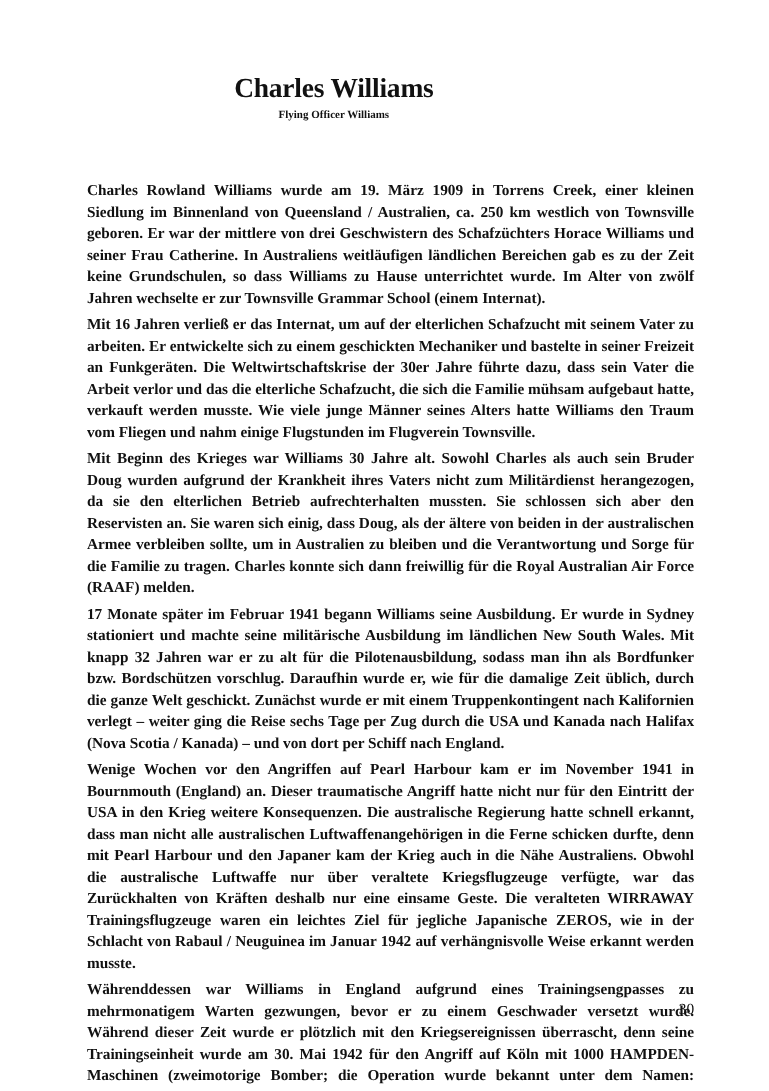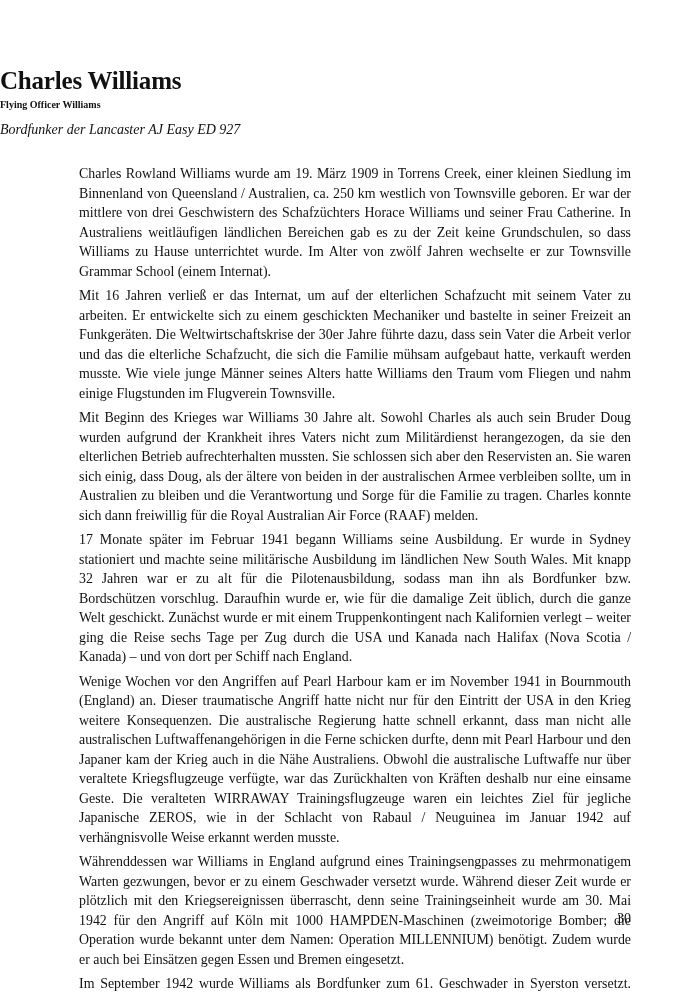--- a/index.html
+++ b/index.html
@@ -1,33 +1,32 @@
 <!DOCTYPE html>
 <html><head>
 <meta charset="utf-8">
 <style>
   html, body { margin: 0; padding: 0; background: #ffffff; }
   body { width: 699px; height: 992px; position: relative; overflow: hidden;
          font-family: "Liberation Serif", "DejaVu Serif", serif; color: #111; }
-  .header { position: absolute; top: 66px; left: 0; width: 607px; }
+  .header { position: absolute; top: 66px; left: 0; width: 607px; text-align: center; }
   .title { font-size: 25px; font-weight: bold; line-height: 30px; margin: 0; letter-spacing: -0.2px; }
   .subtitle { font-size: 10px; font-weight: bold; line-height: 17px; margin: 0; }
   .role { font-size: 14px; font-style: italic; line-height: 18px; margin-top: 8px; }
   .body { position: absolute; top: 164px; left: 79px; width: 552px; }
-  .body p { margin: 0 0 5px 0; font-size: 13.9px; line-height: 19.5px; text-align: justify; hyphens: none; }
+  .body p { margin: 0 0 5px 0; font-size: 13.9px; line-height: 19.5px; text-align: justify; hyphens: none; font-weight: bold; }
   .page-number { position: absolute; top: 910px; left: 600px; width: 31px; text-align: right;
                  font-size: 14px; line-height: 18px; }
 </style>
 </head>
 <body>
 
 <div class="header">
   <h1 class="title">Charles Williams</h1>
   <div class="subtitle">Flying Officer Williams</div>
-  <div class="role">Bordfunker der Lancaster AJ Easy ED 927</div>
 </div>
 
 <div class="body">
   <p>Charles Rowland Williams wurde am 19. März 1909 in Torrens Creek, einer kleinen Siedlung im Binnenland von Queensland / Australien, ca. 250 km westlich von Townsville geboren. Er war der mittlere von drei Geschwistern des Schafzüchters Horace Williams und seiner Frau Catherine. In Australiens weitläufigen ländlichen Bereichen gab es zu der Zeit keine Grundschulen, so dass Williams zu Hause unterrichtet wurde. Im Alter von zwölf Jahren wechselte er zur Townsville Grammar School (einem Internat).</p>
   <p>Mit 16 Jahren verließ er das Internat, um auf der elterlichen Schafzucht mit seinem Vater zu arbeiten. Er entwickelte sich zu einem geschickten Mechaniker und bastelte in seiner Freizeit an Funkgeräten. Die Weltwirtschaftskrise der 30er Jahre führte dazu, dass sein Vater die Arbeit verlor und das die elterliche Schafzucht, die sich die Familie mühsam aufgebaut hatte, verkauft werden musste. Wie viele junge Männer seines Alters hatte Williams den Traum vom Fliegen und nahm einige Flugstunden im Flugverein Townsville.</p>
   <p>Mit Beginn des Krieges war Williams 30 Jahre alt. Sowohl Charles als auch sein Bruder Doug wurden aufgrund der Krankheit ihres Vaters nicht zum Militärdienst herangezogen, da sie den elterlichen Betrieb aufrechterhalten mussten. Sie schlossen sich aber den Reservisten an. Sie waren sich einig, dass Doug, als der ältere von beiden in der australischen Armee verbleiben sollte, um in Australien zu bleiben und die Verantwortung und Sorge für die Familie zu tragen. Charles konnte sich dann freiwillig für die Royal Australian Air Force (RAAF) melden.</p>
   <p>17 Monate später im Februar 1941 begann Williams seine Ausbildung. Er wurde in Sydney stationiert und machte seine militärische Ausbildung im ländlichen New South Wales. Mit knapp 32 Jahren war er zu alt für die Pilotenausbildung, sodass man ihn als Bordfunker bzw. Bordschützen vorschlug. Daraufhin wurde er, wie für die damalige Zeit üblich, durch die ganze Welt geschickt. Zunächst wurde er mit einem Truppenkontingent nach Kalifornien verlegt – weiter ging die Reise sechs Tage per Zug durch die USA und Kanada nach Halifax (Nova Scotia / Kanada) – und von dort per Schiff nach England.</p>
   <p>Wenige Wochen vor den Angriffen auf Pearl Harbour kam er im November 1941 in Bournmouth (England) an. Dieser traumatische Angriff hatte nicht nur für den Eintritt der USA in den Krieg weitere Konsequenzen. Die australische Regierung hatte schnell erkannt, dass man nicht alle australischen Luftwaffenangehörigen in die Ferne schicken durfte, denn mit Pearl Harbour und den Japaner kam der Krieg auch in die Nähe Australiens. Obwohl die australische Luftwaffe nur über veraltete Kriegsflugzeuge verfügte, war das Zurückhalten von Kräften deshalb nur eine einsame Geste. Die veralteten WIRRAWAY Trainingsflugzeuge waren ein leichtes Ziel für jegliche Japanische ZEROS, wie in der Schlacht von Rabaul / Neuguinea im Januar 1942 auf verhängnisvolle Weise erkannt werden musste.</p>
   <p>Währenddessen war Williams in England aufgrund eines Trainingsengpasses zu mehrmonatigem Warten gezwungen, bevor er zu einem Geschwader versetzt wurde. Während dieser Zeit wurde er plötzlich mit den Kriegsereignissen überrascht, denn seine Trainingseinheit wurde am 30. Mai 1942 für den Angriff auf Köln mit 1000 HAMPDEN-Maschinen (zweimotorige Bomber; die Operation wurde bekannt unter dem Namen: Operation MILLENNIUM) benötigt. Zudem wurde er auch bei Einsätzen gegen Essen und Bremen eingesetzt.</p>
   <p>Im September 1942 wurde Williams als Bordfunker zum 61. Geschwader in Syerston versetzt. Hier wurde er dem erfahrenen Piloten Flying Officer Brian Frow zugeteilt, der später den Krieg überleben sollte und bis zum Rang des Air Commodore aufstieg. Ihr erster Einsatz war ein Angriff auf München.</p>

